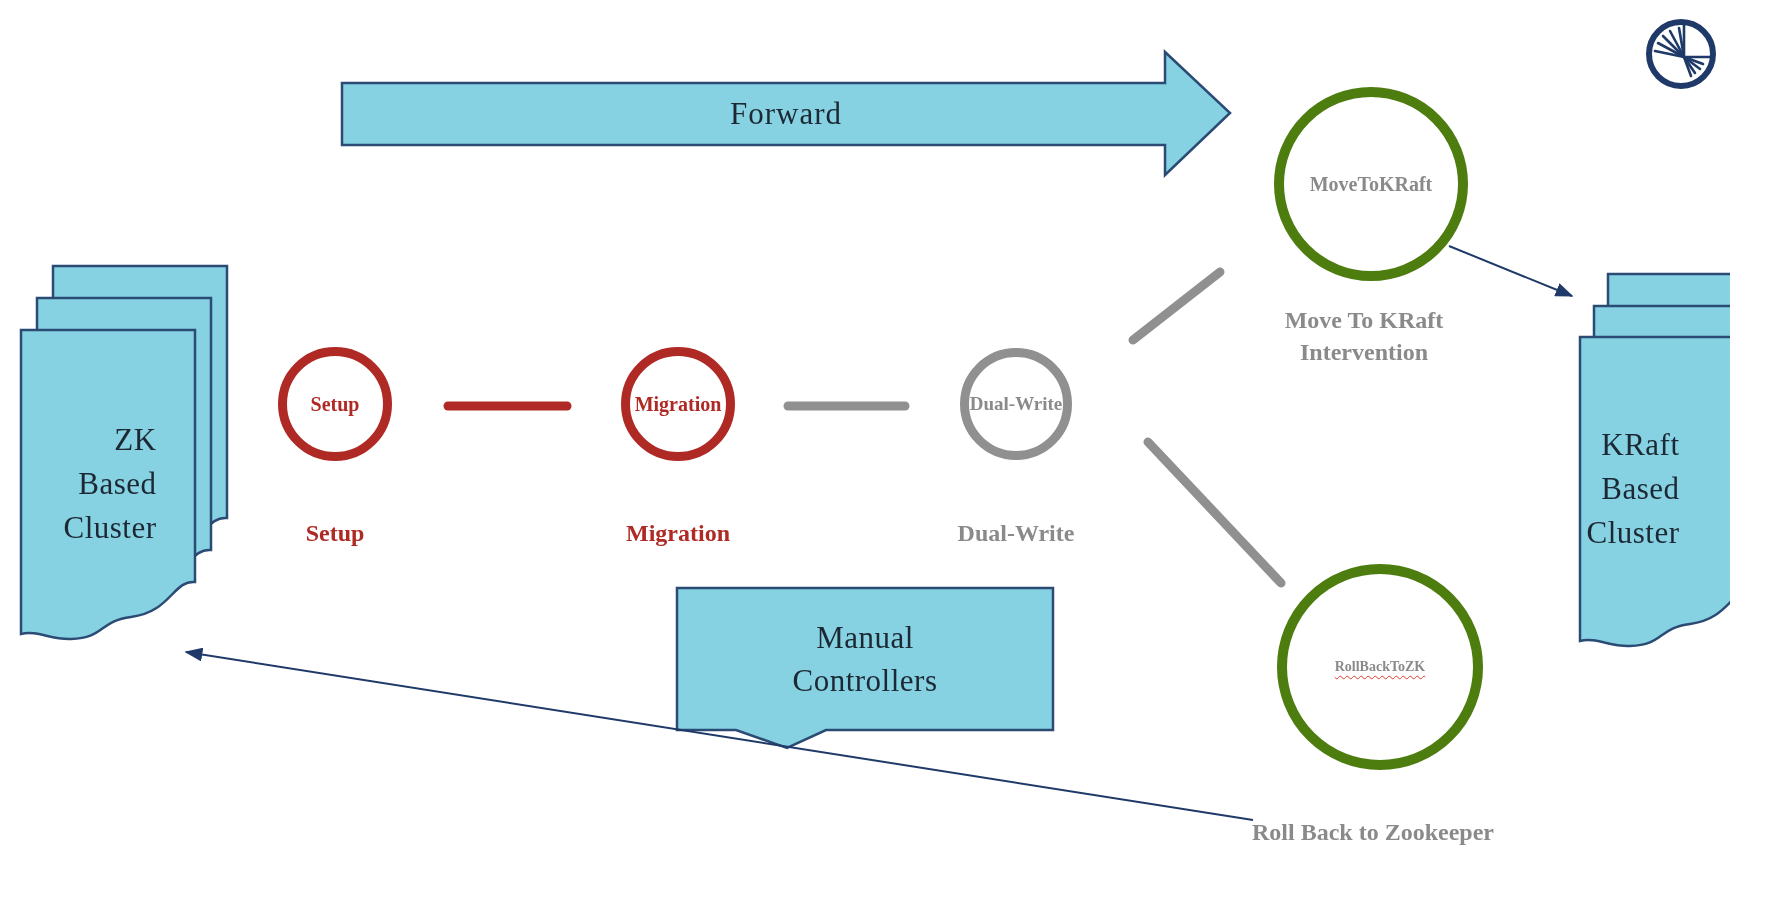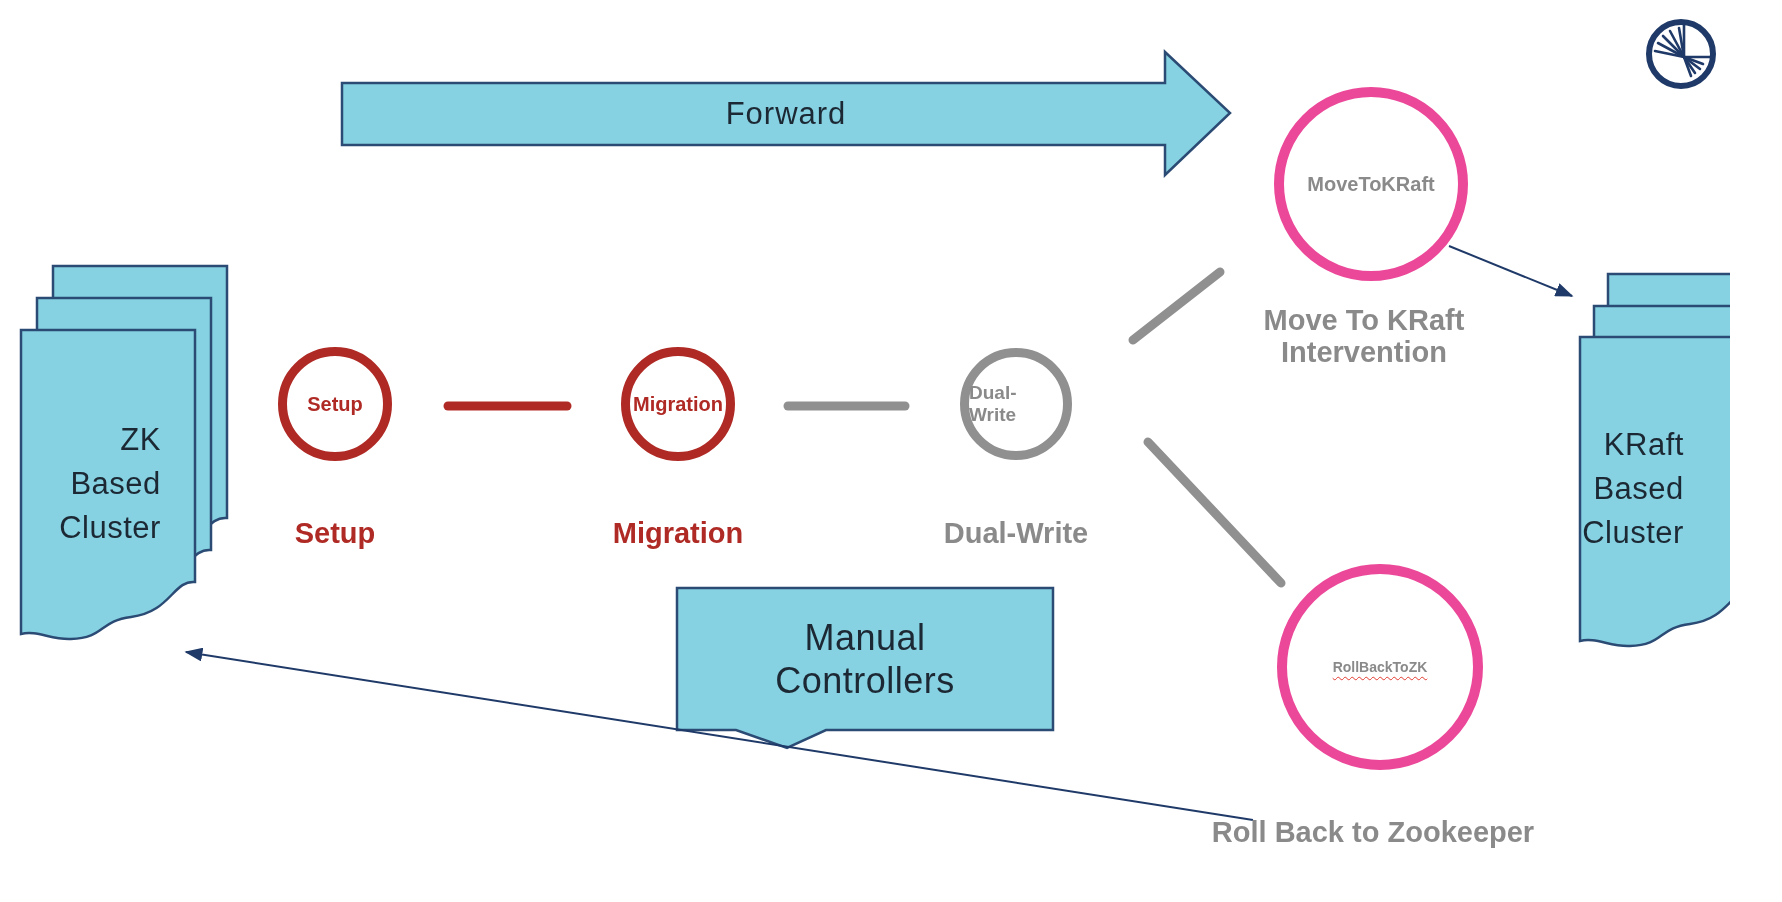--- a/index.html
+++ b/index.html
@@ -1,34 +1,34 @@
 <!DOCTYPE html>
 <html><head>
 <meta charset="utf-8">
 <style>
   html,body{margin:0;padding:0;background:#ffffff;}
   #canvas{
     position:relative;width:1730px;height:902px;background:#ffffff;
-    font-family:Liberation Sans, sans-serif;overflow:hidden;
+    font-family:Liberation Serif, serif;overflow:hidden;
   }
   #shapes{position:absolute;left:0;top:0;width:1782px;height:902px;}
   .txt{position:absolute;transform:translate(-50%,-50%);text-align:center;white-space:nowrap;}
   .doc-text{color:#1C2833;font-size:31px;line-height:44px;font-weight:400;letter-spacing:.5px;text-align:right;}
   .forward-text{color:#1C2833;font-size:31px;font-weight:400;letter-spacing:1px;}
-  .callout-text{color:#1C2833;font-size:36px;line-height:43px;font-weight:400;letter-spacing:.5px;}
+  .callout-text{color:#1C2833;font-size:31px;line-height:43px;font-weight:400;letter-spacing:.5px;}
   .circle{
     position:absolute;border-radius:50%;background:#ffffff;
     display:flex;align-items:center;justify-content:center;box-sizing:border-box;
   }
   .circle-red{border:9px solid #B02A25;}
   .circle-gray{border:9px solid #909090;}
-  .circle-gray-big{border:10px solid #ec4899;}
+  .circle-gray-big{border:10px solid #4d7c0f;}
   .circle-label-red{color:#B02A25;font-weight:bold;font-size:20px;}
   .circle-label-gray{color:#8A8A8A;font-weight:bold;font-size:19px;}
-  .caption{font-weight:bold;font-size:29px;line-height:32px;}
+  .caption{font-weight:bold;font-size:24px;line-height:32px;}
   .caption-red{color:#B02A25;}
   .caption-gray{color:#8A8A8A;}
   .squiggle{
     text-decoration-line:underline;text-decoration-style:wavy;
     text-decoration-color:#E23B30;text-decoration-thickness:1px;
     text-underline-offset:4px;
   }
 </style>
 </head>
 <body>

